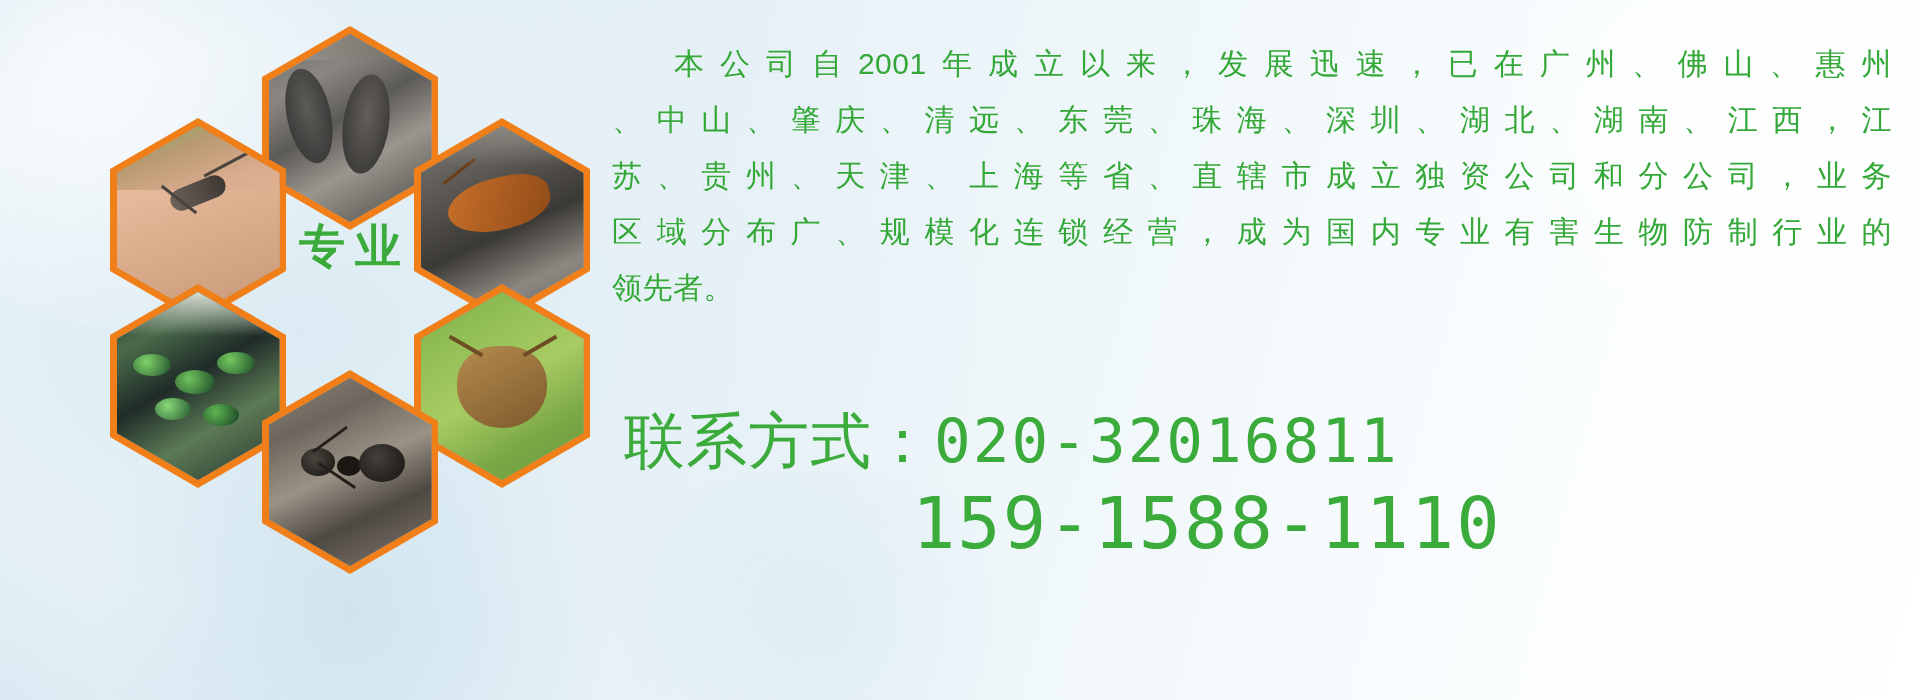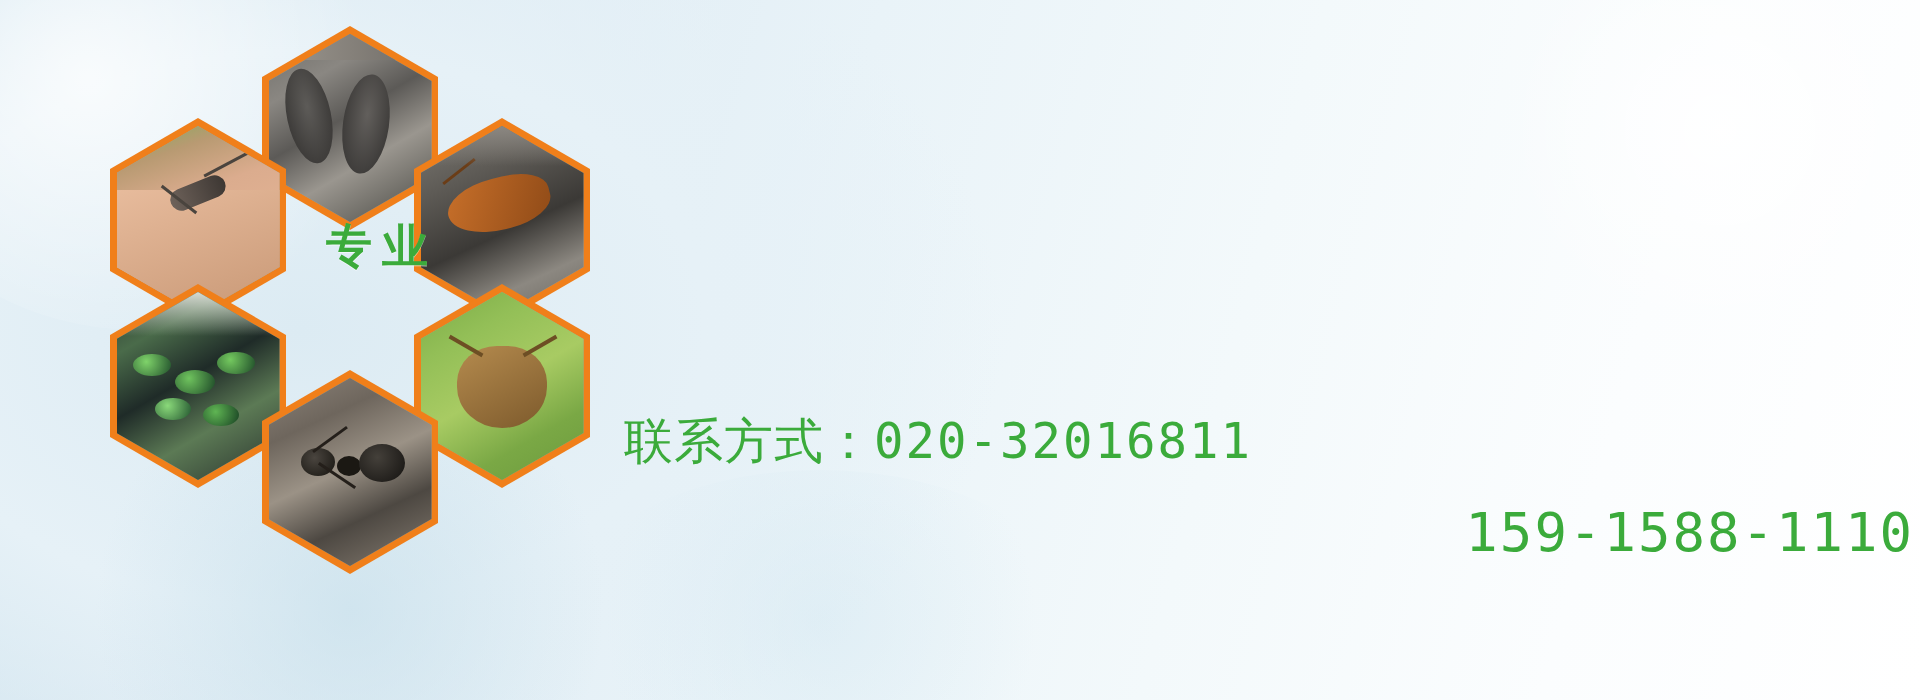--- a/index.html
+++ b/index.html
@@ -51,21 +51,21 @@
   .ph-roach{background:linear-gradient(155deg,#7d7a74 0%,#5d5a55 28%,#3b3936 55%,#8c8881 78%,#6a665f 100%);}
   
   .ph-flies{background:linear-gradient(150deg,#2e3b33 0%,#4a6b4a 22%,#1f2b28 45%,#5c7a55 68%,#2a332e 100%);}
   
   .ph-ant{background:linear-gradient(155deg,#8c8379 0%,#6e665d 25%,#9b9286 48%,#4d4842 70%,#857c71 100%);}
   
   .ph-bug{background:linear-gradient(150deg,#7bab46 0%,#93bf57 25%,#a8cb63 50%,#7aa845 75%,#6c9a3d 100%);}
 
   #hex-center{
     position:absolute;left:174px;top:136px;width:176px;height:204px;
-    display:flex;flex-direction:column;align-items:flex-end;justify-content:center;
+    display:flex;flex-direction:column;align-items:center;justify-content:center;
   }
   #hex-center .t{
     color:#3bab3b;font-weight:bold;font-size:46px;letter-spacing:10px;
     line-height:1.22;text-indent:10px;
     text-shadow:0 1px 0 rgba(255,255,255,.55);
   }
 
   
   #copy{
     position:absolute;left:612px;top:36px;width:1280px;
@@ -73,22 +73,22 @@
   #copy p{
     margin:0;color:#34a838;font-size:30px;line-height:56px;
     letter-spacing:.5px;font-weight:500;text-align:justify;
     text-align-last:justify;
     text-shadow:0 1px 0 rgba(255,255,255,.45);
   }
   #copy p.first{text-indent:62px;}
   #copy p.last{text-align-last:left;}
 
   #contact{position:absolute;left:624px;top:405px;width:1290px;color:#3bab3b;}
-  #contact .line1{font-size:49px;line-height:72px;letter-spacing:1px;white-space:nowrap;}
-  #contact .line2{font-size:54px;line-height:72px;letter-spacing:1px;margin-top:18px;padding-left:288px;white-space:nowrap;text-align:right;}
+  #contact .line1{font-size:61px;line-height:72px;letter-spacing:1px;white-space:nowrap;}
+  #contact .line2{font-size:72px;line-height:72px;letter-spacing:1px;margin-top:10px;padding-left:288px;white-space:nowrap;}
   #contact .num{font-family:"DejaVu Sans Mono","Liberation Mono",monospace;letter-spacing:2px;}
 </style>
 </head>
 <body>
 
 <div id="banner">
 
   <div class="blob b1"></div>
   <div class="blob b2"></div>
   <div class="blob b3"></div>
@@ -160,19 +160,26 @@
           <div class="lg" style="left:46px;top:96px;width:44px;height:3px;background:#241f1a;transform:rotate(34deg);"></div>
         </div>
       </div>
     </div>
 
     <div id="hex-center">
       <div class="t">专业</div>
     </div>
   </div>
 
+  <div id="copy">
+    <p class="first">本公司自2001年成立以来，发展迅速，已在广州、佛山、惠州</p>
+    <p>、中山、肇庆、清远、东莞、珠海、深圳、湖北、湖南、江西，江</p>
+    <p>苏、贵州、天津、上海等省、直辖市成立独资公司和分公司，业务</p>
+    <p>区域分布广、规模化连锁经营，成为国内专业有害生物防制行业的</p>
+    <p class="last">领先者。</p>
+  </div>
 
   <div id="contact">
     <div class="line1"><span>联系方式：</span><span class="num">020-32016811</span></div>
     <div class="line2"><span class="num">159-1588-1110</span></div>
   </div>
 
 </div>
 
 </body></html>

